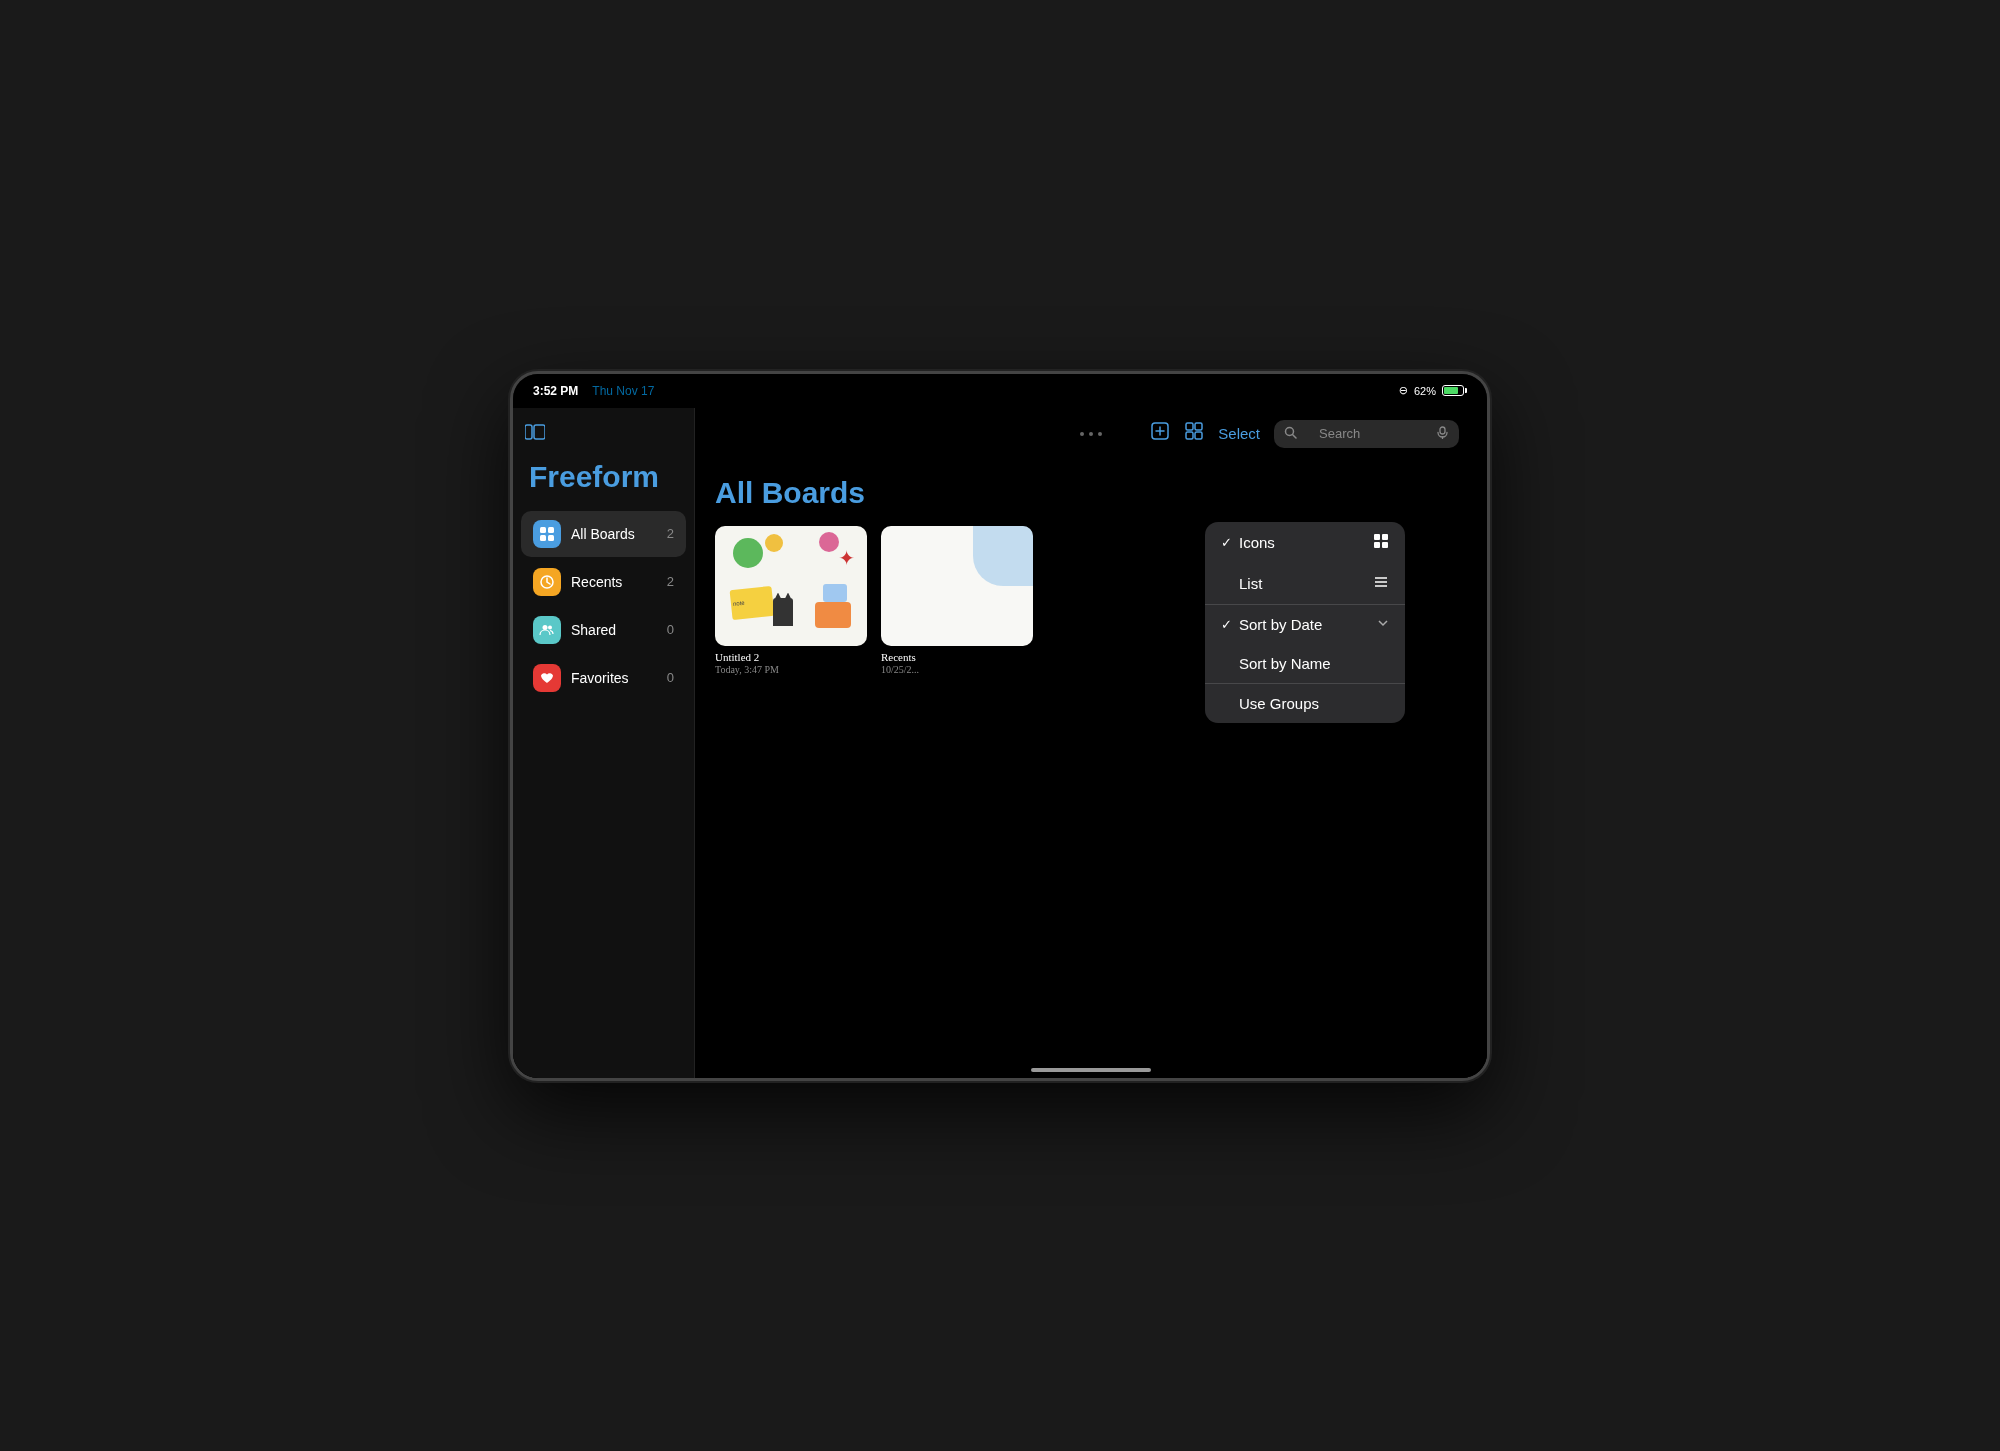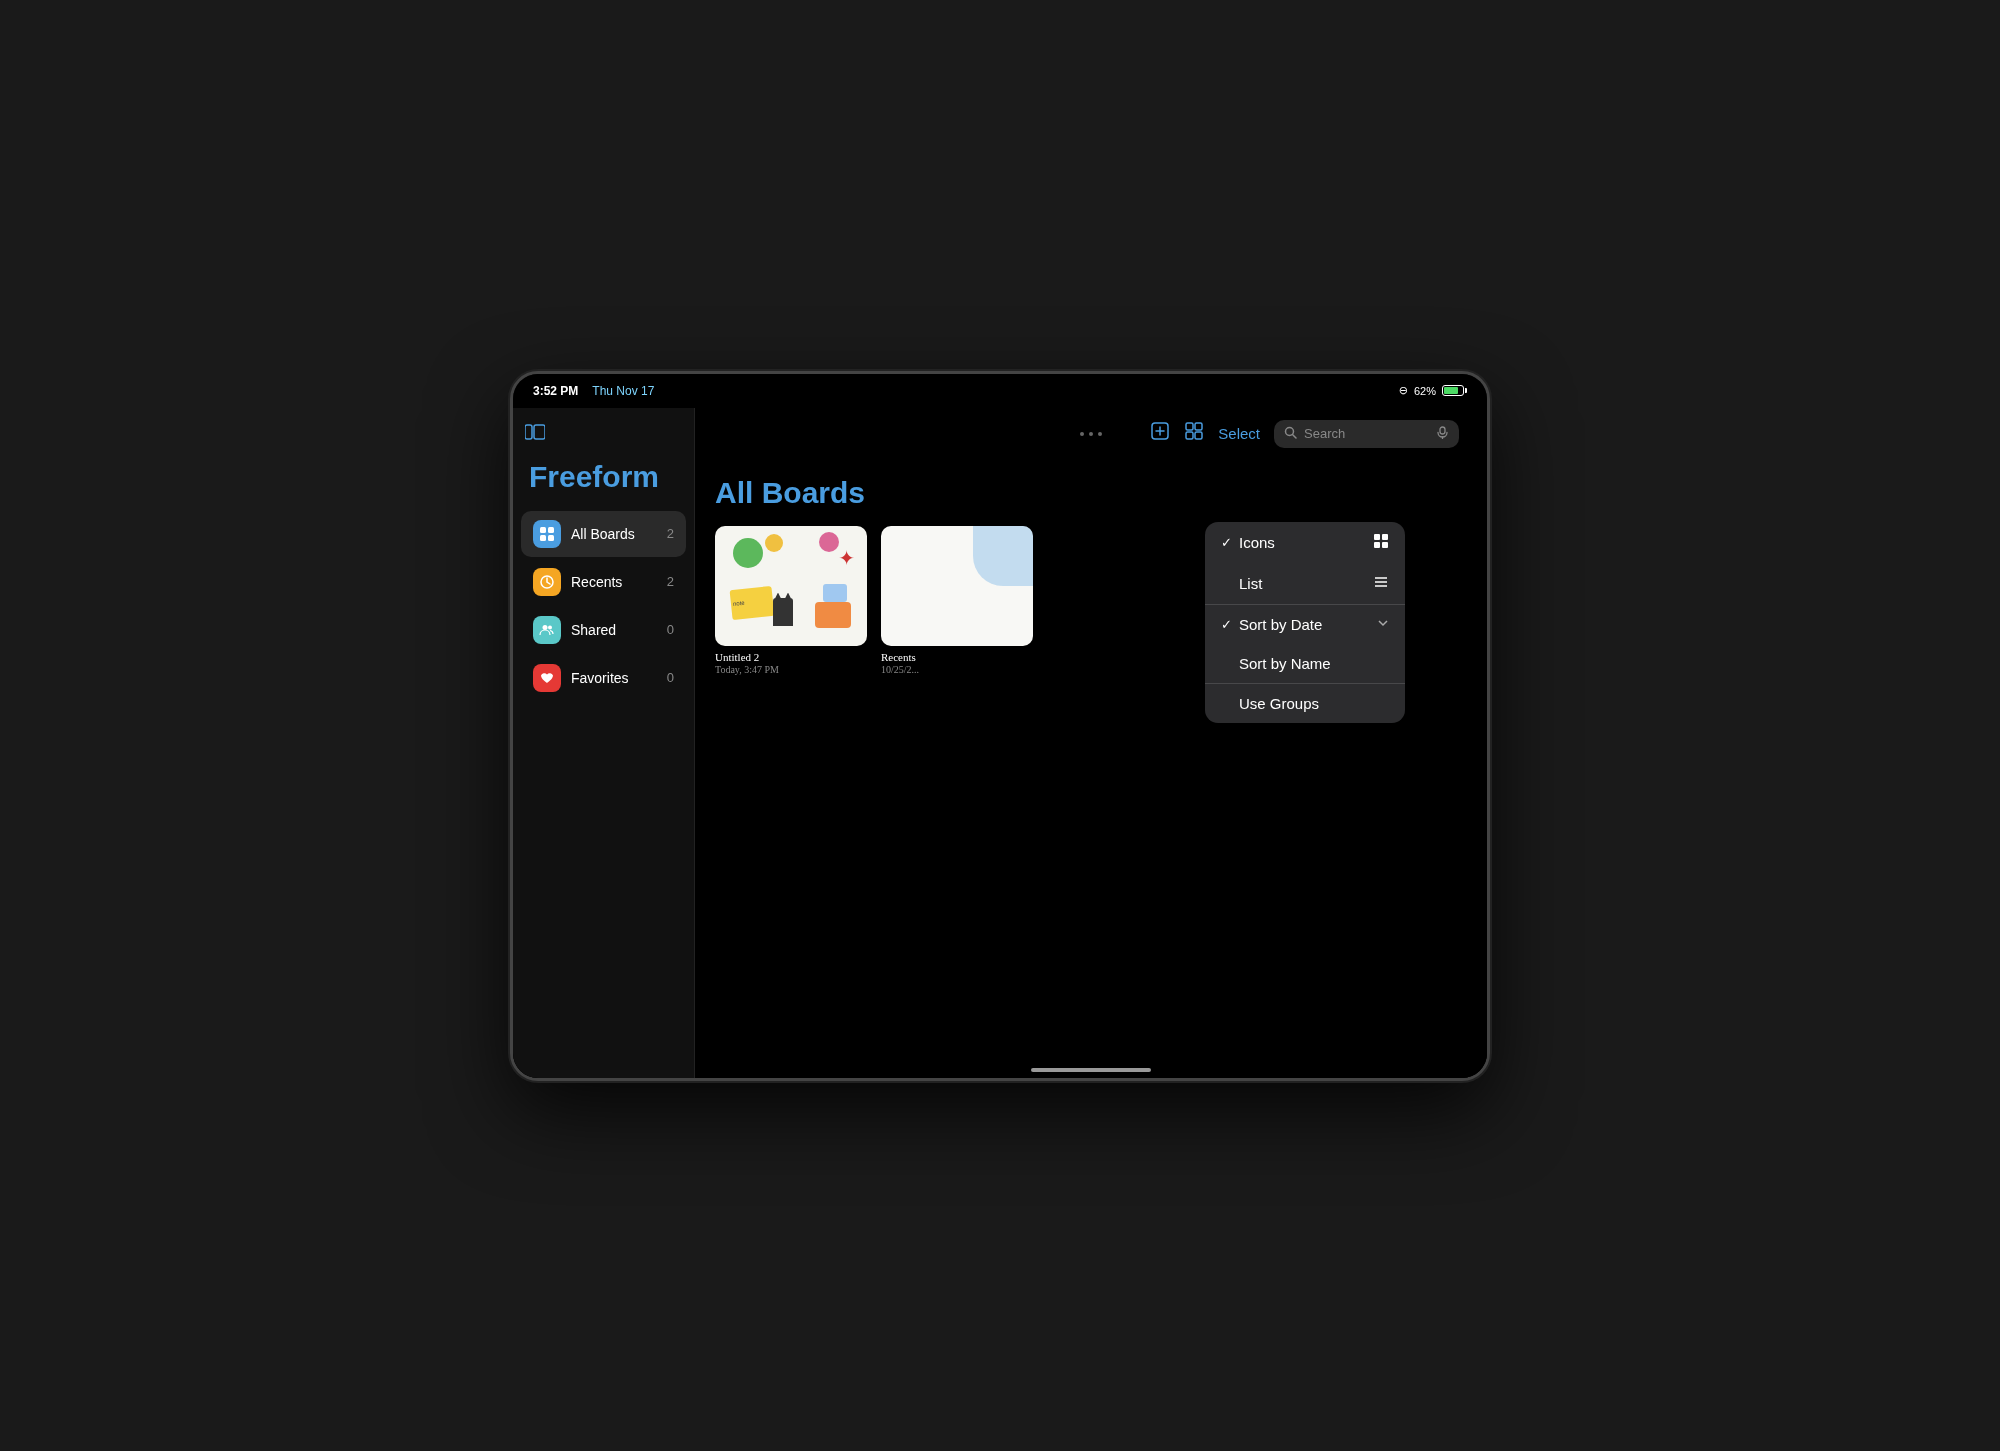--- a/index.html
+++ b/index.html
@@ -33,21 +33,21 @@
       padding: 0 20px;
       z-index: 10;
       gap: 8px;
     }
     .status-time {
       color: #fff;
       font-size: 12px;
       font-weight: 600;
     }
     .status-date {
-      color: #7dd3fc;
+      color: #0369a1;
       font-size: 12px;
       font-weight: 400;
       margin-left: 6px;
     }
     .status-right {
       margin-left: auto;
       display: flex;
       align-items: center;
       gap: 6px;
     }
@@ -169,21 +169,21 @@
       font-size: 15px;
       font-weight: 400;
       cursor: pointer;
     }
     .search-bar {
       background: #2a2a2a;
       border-radius: 10px;
       display: flex;
       align-items: center;
       padding: 5px 10px;
-      gap: 7px;
+      gap: 22px;
       width: 185px;
     }
     .search-text {
       color: #888;
       font-size: 13px;
       flex: 1;
     }
     .content-area {
       flex: 1;
       padding: 16px 20px;

